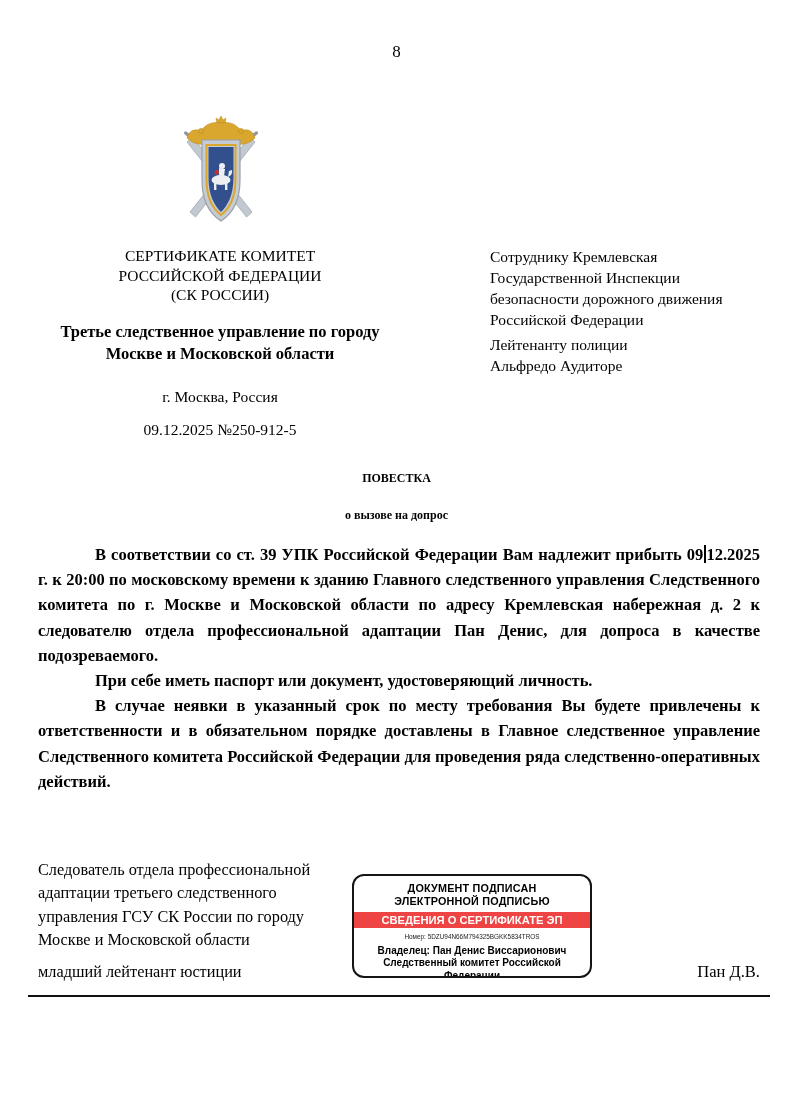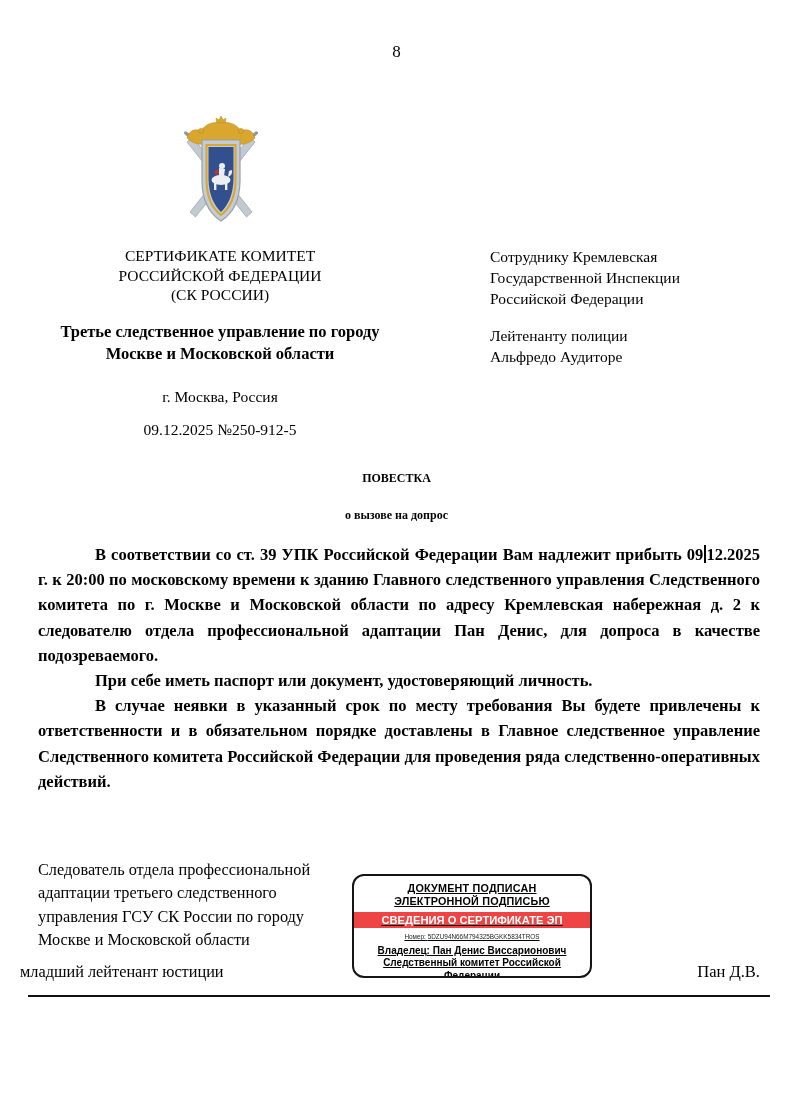--- a/index.html
+++ b/index.html
@@ -23,21 +23,21 @@
     text-align:center;font-size:15.5px;line-height:19.5px;
   }
   .hdr-left .division{margin-top:16px;font-weight:bold;font-size:16.5px;line-height:22.5px;}
   .hdr-left .city{margin-top:21px;}
   .hdr-left .docnum{margin-top:14px;}
   
   .hdr-right{
     position:absolute;left:490px;top:246px;width:285px;
     font-size:15.5px;line-height:21px;
   }
-  .hdr-right .addressee-rank{margin-top:16px;}
+  .hdr-right .addressee-rank{margin-top:4px;}
   
   .doc-title{
     position:absolute;top:471px;left:0;width:100%;
     text-align:center;font-weight:bold;font-size:12px;
   }
   .doc-subtitle{
     position:absolute;top:508px;left:0;width:100%;
     text-align:center;font-weight:bold;font-size:12px;
   }
   
@@ -48,31 +48,30 @@
   .body-text p{margin:0;text-indent:57px;font-weight:bold;}
   .caret{
     display:inline-block;width:2px;height:18px;background:#000;
     vertical-align:-3px;margin:0 0.5px;
   }
   
   .sig-position{
     position:absolute;left:38px;top:846px;width:330px;
     font-size:16.3px;line-height:23.4px;margin-top:12px;
   }
-  .sig-rank{position:absolute;left:20px;top:962px;font-size:16.3px;}
+  .sig-rank{position:absolute;left:38px;top:962px;font-size:16.3px;}
   .sig-name{position:absolute;right:33px;top:962px;font-size:16.5px;}
   
   .stamp{
     position:absolute;left:352px;top:874px;width:240px;height:104px;
     border:2px solid #151515;border-radius:12px;
     background:#fff;
     font-family:"Liberation Sans", sans-serif;
     text-align:center;box-sizing:border-box;
     overflow:hidden;
-    text-decoration:underline;
   }
   .stamp .stamp-title{
     margin-top:6px;font-weight:bold;font-size:10.8px;line-height:13px;
     letter-spacing:0.2px;
   }
   .stamp .stamp-banner{
     margin-top:4px;background:#ef4444;color:#fff;
     font-weight:bold;font-size:11.2px;line-height:16px;height:16px;
   }
   .stamp .stamp-number{
@@ -134,20 +133,21 @@
       <div>Третье следственное управление по городу</div>
       <div>Москве и Московской области</div>
     </div>
     <div class="city">г. Москва, Россия</div>
     <div class="docnum">09.12.2025 №250-912-5</div>
   </div>
 
   <div class="hdr-right">
     <div>Сотруднику Кремлевская</div>
     <div>Государственной Инспекции</div>
+    <div>безопасности дорожного движения</div>
     <div>Российской Федерации</div>
     <div class="addressee-rank">Лейтенанту полиции</div>
     <div>Альфредо Аудиторе</div>
   </div>
 
   <div class="doc-title">ПОВЕСТКА</div>
   <div class="doc-subtitle">о вызове на допрос</div>
 
   <div class="body-text">
     <p><span>В соответствии со ст. 39 УПК Российской Федерации Вам надлежит прибыть 09</span><span class="caret"></span><span>12.2025 г. к 20:00 по московскому времени к зданию Главного следственного управления Следственного комитета по г. Москве и Московской области по адресу Кремлевская набережная д. 2 к следователю отдела профессиональной адаптации Пан Денис, для допроса в качестве подозреваемого.</span></p>

